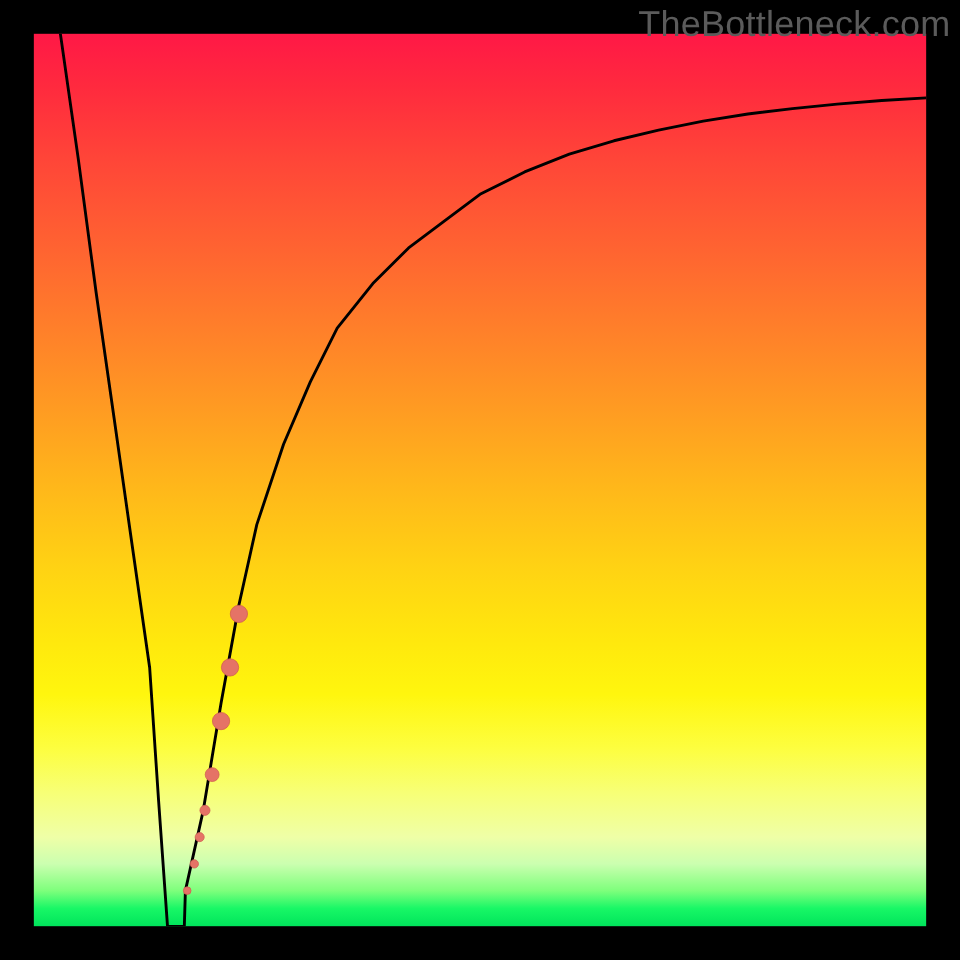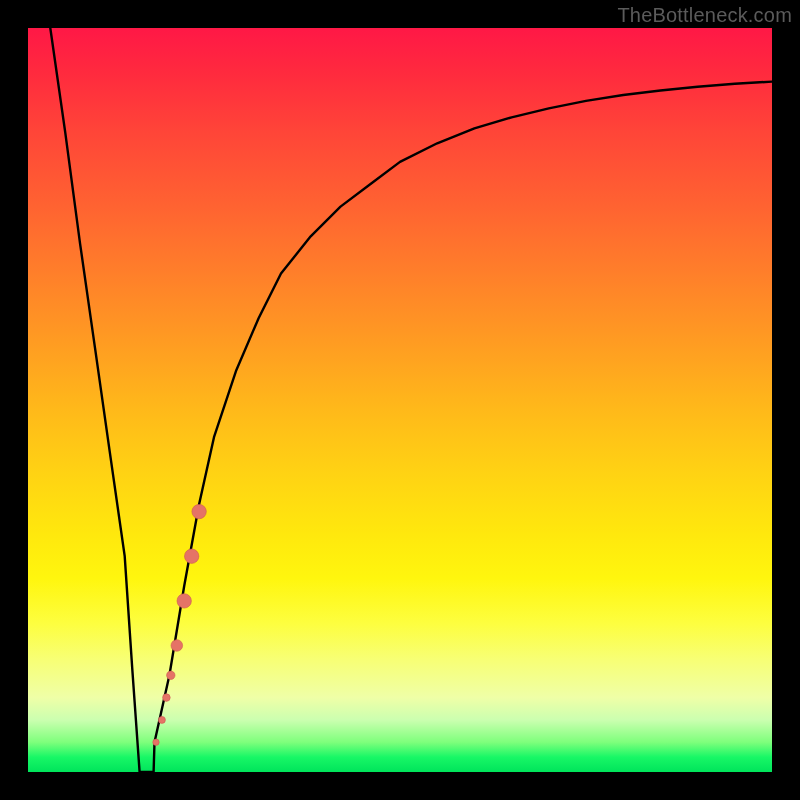--- a/index.html
+++ b/index.html
@@ -54,21 +54,21 @@
     position: absolute;
     inset: 0;
     width: 100%;
     height: 100%;
   }
   .watermark {
     position: absolute;
     top: 4px;
     right: 8px;
     color: #5b5b5b;
-    font-size: 20px;
+    font-size: 30px;
     letter-spacing: 0.2px;
     user-select: none;
   }
 </style>
 </head>
 <body>
 
 <div class="stage">
   <div class="plot">
     <div class="gradient"></div>

